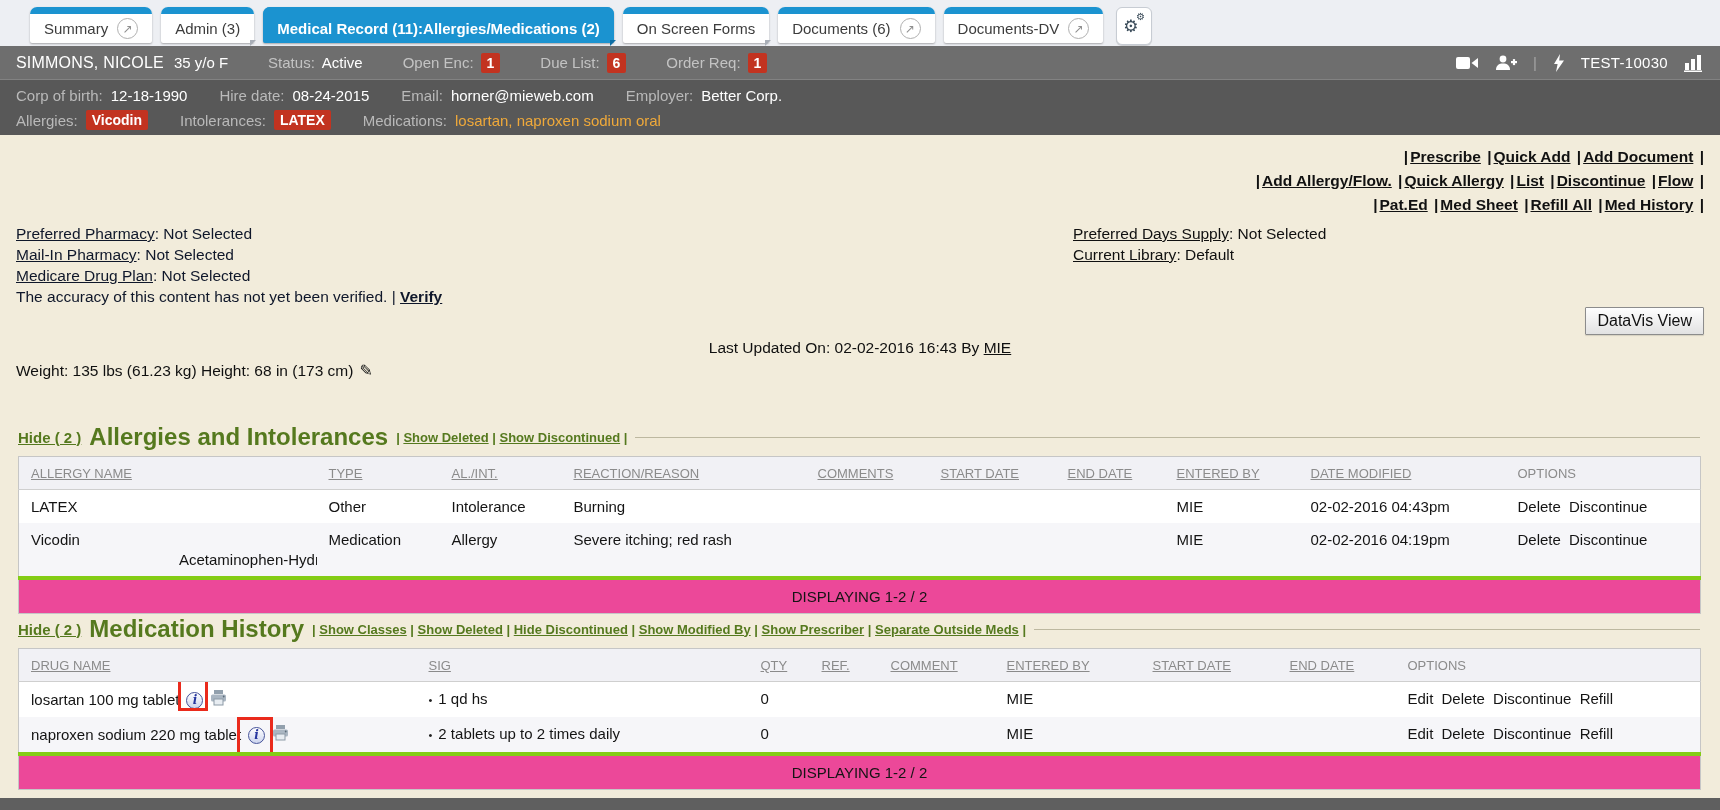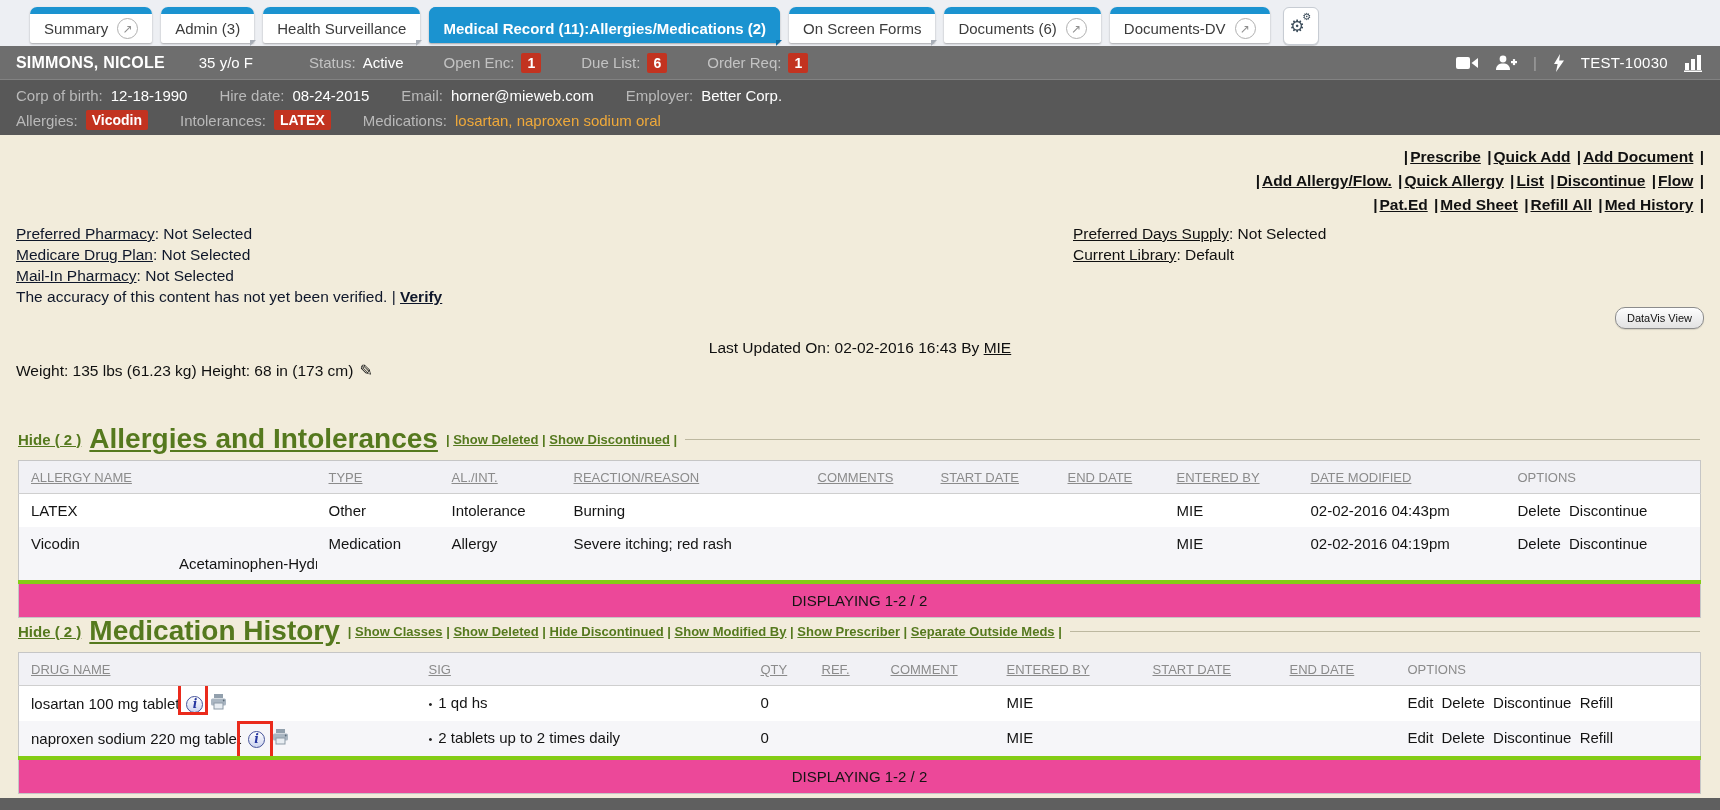--- a/index.html
+++ b/index.html
@@ -41,22 +41,22 @@
     border-radius:6px; margin-left:4px; cursor:pointer; box-shadow:0 1px 1px rgba(0,0,0,.15);
   }
   .gear-main { position:absolute; left:6px; top:8px; font-size:17px; color:#3a4b59; }
   .gear-small { position:absolute; left:19px; top:3px; font-size:10px; color:#3a4b59; }
 
   
   .patient-bar {
     height:34px; background:#6e6e6e; border-bottom:1px solid #828282;
     display:flex; align-items:center; padding:0 16px; color:#fff; font-size:15px;
   }
-  .pb-name { font-weight:bold; font-size:16px; margin-right:34px; letter-spacing:.2px; }
-  .pb-age { margin-right:56px; }
+  .pb-name { font-weight:normal; font-size:16px; margin-right:10px; letter-spacing:.2px; }
+  .pb-age { margin-right:40px; }
   .pb-group { display:flex; align-items:center; margin-right:40px; gap:7px; }
   .pb-label { color:#c3c3c3; }
   .badge {
     background:#c23320; color:#fff; font-weight:bold; font-size:14px;
     padding:1px 6px; border-radius:2px; line-height:18px; cursor:pointer;
   }
   .pb-right { margin-left:auto; display:flex; align-items:center; gap:16px; }
   .pb-sep { color:#a5a5a5; }
   .pb-id { font-size:15px; letter-spacing:.3px; }
   .pb-icon { display:inline-flex; align-items:center; cursor:pointer; }
@@ -81,38 +81,38 @@
   .pharm-block { position:absolute; left:16px; top:88px; font-size:15.5px; line-height:21px; color:#0f172a; }
   .pharm-label { text-decoration:underline; cursor:pointer; }
   .pharm-label::after { content:""; }
   .colon::before { content:": "; }
   .accuracy { margin-top:0px; }
   .verify-link { font-weight:bold; text-decoration:underline; cursor:pointer; }
 
   .supply-block { position:absolute; left:1073px; top:88px; font-size:15.5px; line-height:21px; color:#101010; }
 
   .datavis-btn {
-    position:absolute; right:16px; top:172px; padding:4px 11px; font-size:11px; color:#101010;
-    border:1px solid #8c8c8c; border-radius:10px; background:linear-gradient(#fefefe,#e2e2e2);
+    position:absolute; right:16px; top:172px; padding:4px 11px; font-size:16px; color:#101010;
+    border:1px solid #8c8c8c; border-radius:1px; background:linear-gradient(#fefefe,#e2e2e2);
     cursor:pointer; box-shadow:0 1px 1px rgba(0,0,0,.12);
   }
 
   .updated-line { position:absolute; top:204px; left:0; right:0; text-align:center; font-size:15.5px; color:#101010; }
   .updated-link { text-decoration:underline; cursor:pointer; }
 
   .vitals-line { position:absolute; left:16px; top:226px; font-size:15.5px; color:#101010; display:flex; align-items:center; gap:6px;text-align:center; }
   .pencil { font-size:16px; cursor:pointer; color:#111; }
 
   
   .section { position:absolute; left:18px; right:20px; }
   .sec-allergies { top:288px; }
   .sec-meds { top:480px; }
   .sec-head { display:flex; align-items:center; color:#55791e; margin-bottom:5px; white-space:nowrap; }
   .hide-link { font-weight:bold; font-size:15px; text-decoration:underline; cursor:pointer; margin-right:8px; }
-  .sec-title { font-size:28px; font-weight:bold; margin-right:8px;text-decoration:underline; }
+  .sec-title { font-size:24px; font-weight:bold; margin-right:8px; }
   .sec-links { font-size:13px; font-weight:bold; }
   .sec-links .glnk { color:#55791e; text-decoration:none; cursor:pointer; }
   .sec-links .glnk span { text-decoration:underline; }
   .sec-links .glnk::before { content:"| "; }
   .sec-links .gend::after { content:" |"; }
   .head-rule { flex:1; border-top:1px solid #bdb8a0; margin-left:8px; align-self:center; }
 
   table.grid { width:100%; border-collapse:collapse; table-layout:fixed; background:#fff; border:1px solid #c6c6c6; }
   table.grid th {
     background:#f1f1f5; color:#8b8b8b; font-size:13px; font-weight:normal; text-align:left;
@@ -148,23 +148,20 @@
 
 <div class="tabbar">
   <div class="tab">
     <span>Summary</span>
     <span class="ext icon-font">
         <span>↗</span>
       </span>
   </div>
   <div class="tab fold">
     <span>Admin (3)</span>
-  </div>
-  <div class="tab fold">
-    <span>Health Surveillance</span>
   </div>
   <div class="tab active fold">
     <span>Medical Record (11):Allergies/Medications (2)</span>
   </div>
   <div class="tab fold">
     <span>On Screen Forms</span>
   </div>
   <div class="tab">
     <span>Documents (6)</span>
     <span class="ext icon-font">
@@ -282,24 +279,24 @@
       <span class="lnk"><span>Refill All</span></span>
       <span class="lnk pend"><span>Med History</span></span>
     </div>
   </div>
 
   <div class="pharm-block">
     <div>
       <span class="pharm-label colon-after">Preferred Pharmacy</span><span class="colon"></span><span>Not Selected</span>
     </div>
     <div>
+      <span class="pharm-label">Mail-In Pharmacy</span><span class="colon"></span><span>Not Selected</span>
+    </div>
+    <div>
       <span class="pharm-label">Medicare Drug Plan</span><span class="colon"></span><span>Not Selected</span>
-    </div>
-    <div>
-      <span class="pharm-label">Mail-In Pharmacy</span><span class="colon"></span><span>Not Selected</span>
     </div>
     <div class="accuracy">
       <span>The accuracy of this content has not yet been verified.</span>
       <span> | </span>
       <span class="verify-link">Verify</span>
     </div>
   </div>
 
   <div class="supply-block">
     <div>

